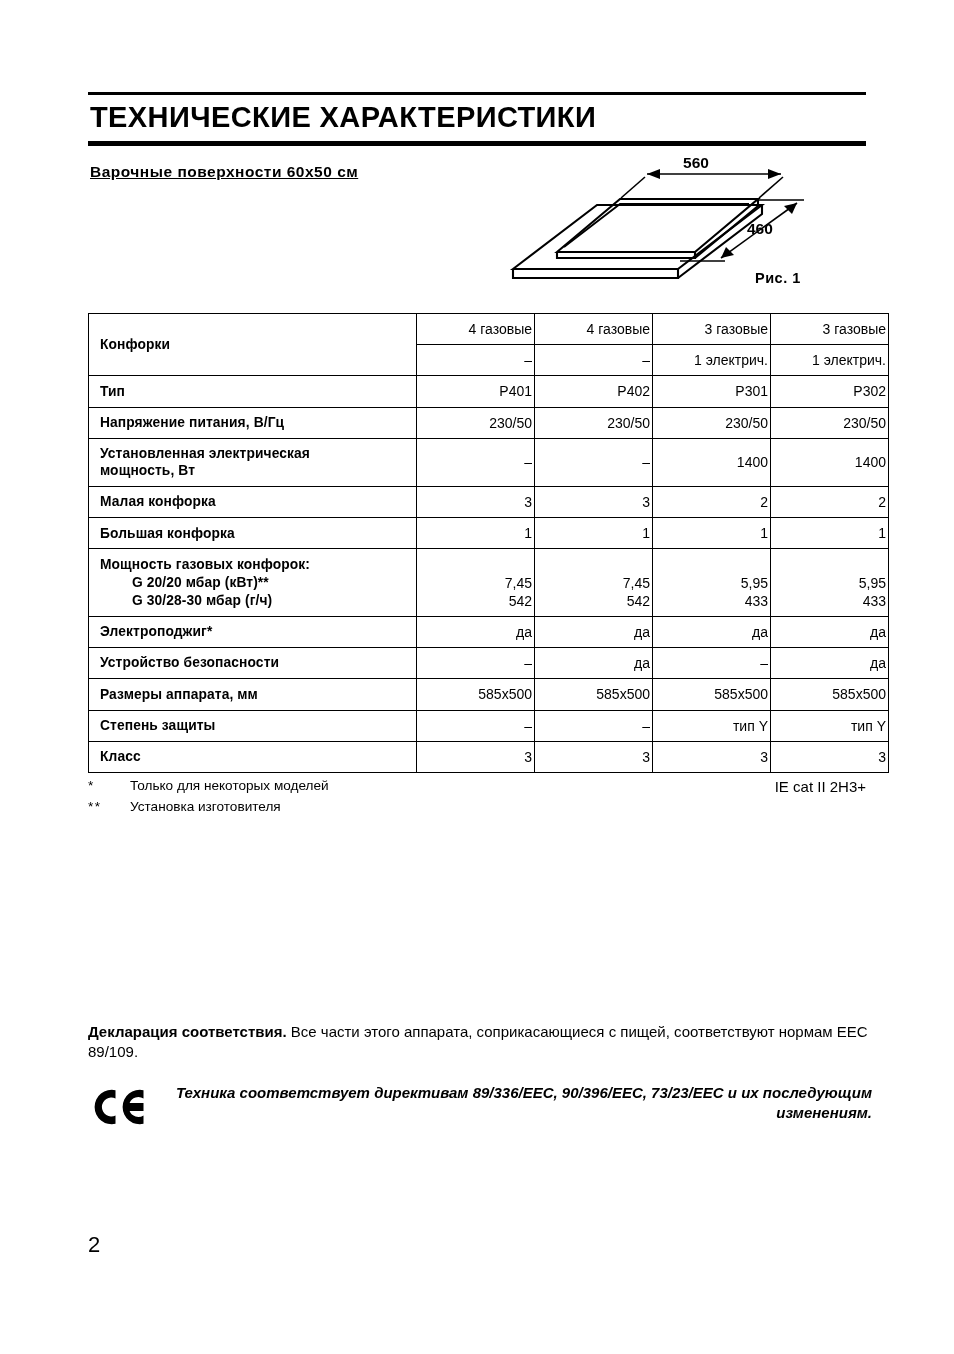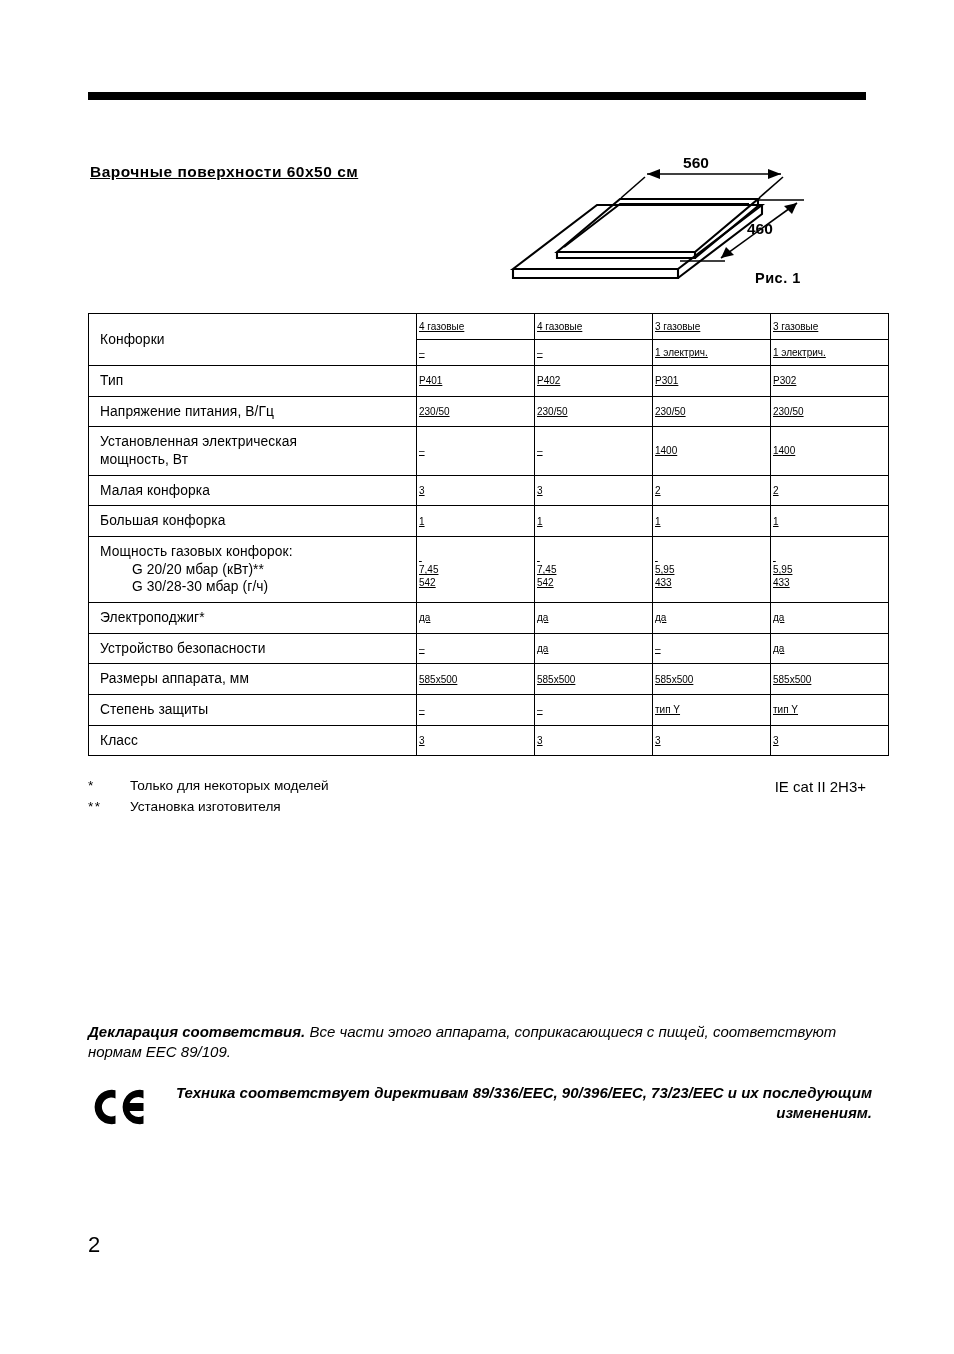--- a/index.html
+++ b/index.html
@@ -90,34 +90,33 @@
     table-layout: fixed;
     font-size: 13.5px;
   }
   .spec-table td {
     border: 1.6px solid #000;
     padding: 0;
     vertical-align: middle;
   }
   .spec-table .lbl {
     width: 316px;
-    font-weight: normal;
+    font-weight: bold;
     font-size: 13.8px;
     padding: 6px 0 6px 11px;
     line-height: 1.28;
     letter-spacing: 0.1px;
   }
   .spec-table .val {
     width: 113px;
-    text-align: left;
+    text-align: right;
     font-weight: normal;
-    font-size: 10px;
+    font-size: 14px;
     padding: 6px 2px;
     line-height: 1.3;
-    text-decoration: underline;
   }
   .hdr-sub {
     border-top: 1.2px solid #000 !important;
   }
   .hdr-top td { padding-top: 7px; padding-bottom: 6px; }
   .nowrap { white-space: nowrap; }
   .indent { padding-left: 32px; display: block; }
   .sub-line { display: block; }
 
   
@@ -148,21 +147,20 @@
   }
 
   
   .declaration {
     position: absolute;
     left: 88px;
     top: 1022px;
     width: 784px;
     font-size: 15px;
     line-height: 1.34;
-    font-style: italic;
   }
   .declaration b { font-weight: bold; }
 
   .ce-block {
     position: absolute;
     left: 88px;
     top: 1083px;
     width: 784px;
     display: flex;
     align-items: flex-start;
@@ -199,20 +197,21 @@
     letter-spacing: 0.5px;
   }
 </style>
 </head>
 <body>
 
 <div class="page">
 
   <div class="title-block">
     <div class="rule-thin"></div>
+    <div class="page-title">ТЕХНИЧЕСКИЕ ХАРАКТЕРИСТИКИ</div>
     <div class="rule-thick"></div>
   </div>
 
   <div class="subtitle">Варочные поверхности 60x50 см</div>
 
   <div class="figure">
     <svg width="366" height="140" viewBox="0 0 366 140" xmlns="http://www.w3.org/2000/svg">
       <g fill="none" stroke="#000" stroke-width="2.1" stroke-linejoin="miter">
 
         <path d="M 13 117 L 97 53 L 262 53 L 178 117 Z"></path>

